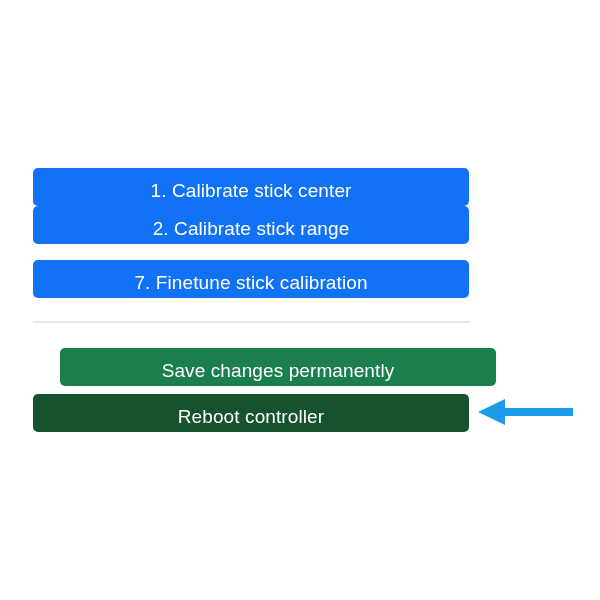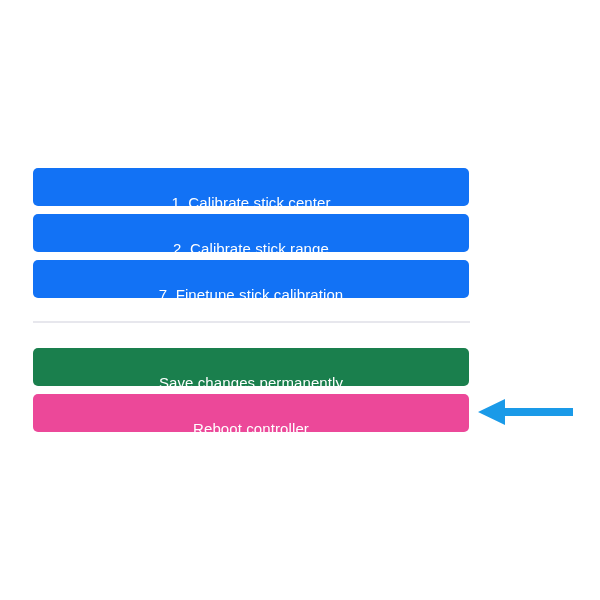--- a/index.html
+++ b/index.html
@@ -21,40 +21,40 @@
   }
   .btn {
     position: absolute;
     left: 33px;
     width: 436px;
     height: 38px;
     border: none;
     border-radius: 5px;
     color: #ffffff;
     font-family: "Liberation Sans", sans-serif;
-    font-size: 15px;
+    font-size: 19px;
     font-weight: 400;
     letter-spacing: 0.1px;
     text-align: center;
     line-height: 38px;
-    padding: 16px;
+    padding: 4px;
     box-sizing: border-box;
     cursor: pointer;
     white-space: nowrap;
     overflow: hidden;
     display: block;
   }
   .btn-blue   { background: #1272f5; }
   .btn-green  { background: #1a7f4d; }
-  .btn-red    { background: #ec4899; }
+  .btn-red    { background: #14532d; }
 
   #btn-calibrate-center { top: 168px; }
-  #btn-calibrate-range  { top: 214px; }
+  #btn-calibrate-range  { top: 206px; }
   #btn-finetune         { top: 260px; }
-  #btn-save             { top: 348px; }
+  #btn-save             { top: 348px; margin-left: 27px; }
   #btn-reboot           { top: 394px; }
 
   #divider {
     position: absolute;
     left: 33px;
     top: 321px;
     width: 437px;
     height: 2px;
     background: #e7e7ed;
   }

